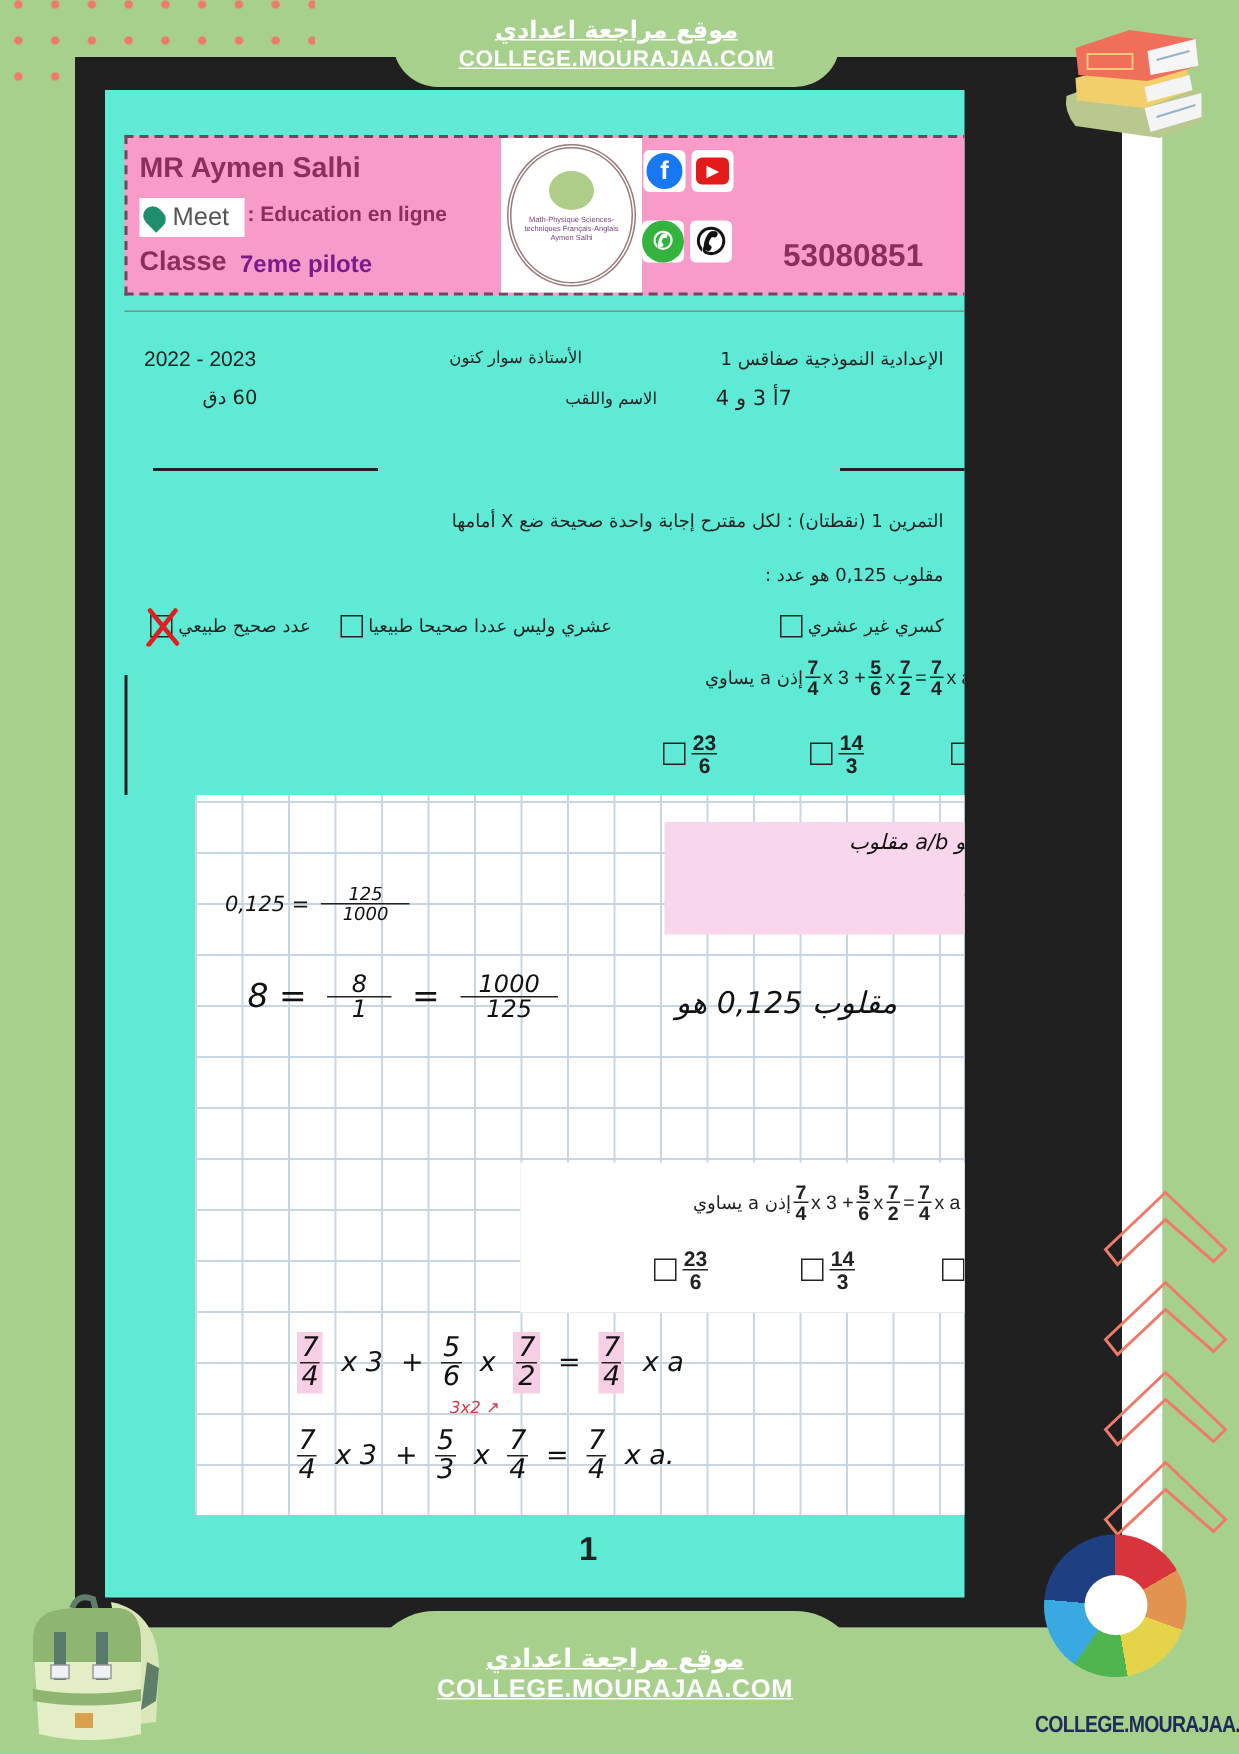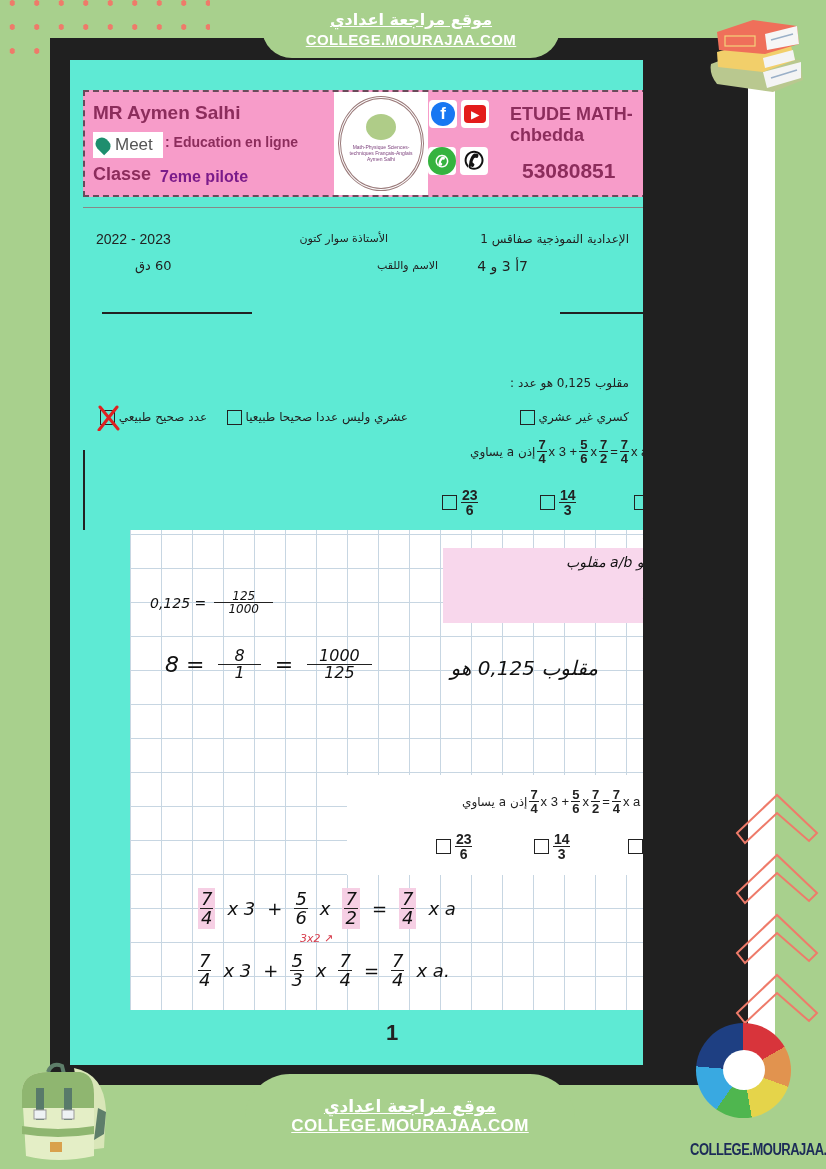--- a/index.html
+++ b/index.html
@@ -123,35 +123,35 @@
         </div>
     </div>
     <div class="icons2">
       <div class="ic">
           <span class="wa">✆</span>
         </div>
       <div class="ic">
           <span class="ph">✆</span>
         </div>
     </div>
-    <div class="etude">ETUDE MATH-chbedda</div>
     <div class="phone">53080851</div>
   </div>
   <div class="hline"></div>
 
   <div class="ar-text" style="right:14px; top:172px; font-size:12px;">الإعدادية النموذجية صفاقس 1</div>
   <div class="ar-text" style="right:255px; top:172px; font-size:11px;">الأستاذة سوار كتون</div>
   <div class="lt-text" style="left:26px; top:171px; font-size:14px;">2022 - 2023</div>
   <div class="ar-text" style="right:115px; top:198px; font-size:14px;">7أ 3 و 4</div>
   <div class="ar-text" style="right:205px; top:199px; font-size:11px;">الاسم واللقب</div>
   <div class="ar-text" style="left:65px; top:198px; font-size:13px;">60 دق</div>
 
   <div class="title-line" style="left:32px; width:150px;"></div>
   <div class="title-line" style="left:490px; width:130px;"></div>
 
+  <div class="ar-text" style="right:14px; top:280px; font-size:12px;">التمرين 1 (نقطتان) : لكل مقترح إجابة واحدة صحيحة ضع  X  أمامها</div>
   <div class="ar-text" style="right:14px; top:316px; font-size:12px;">مقلوب 0,125 هو عدد :</div>
 
   <div class="ar-text" style="right:14px; top:350px; font-size:12px;">
     <span>كسري غير عشري</span>
     <span class="cb"></span>
   </div>
   <div class="ar-text" style="right:235px; top:350px; font-size:12px;">
     <span>عشري وليس عددا صحيحا طبيعيا</span>
     <span class="cb"></span>
   </div>

